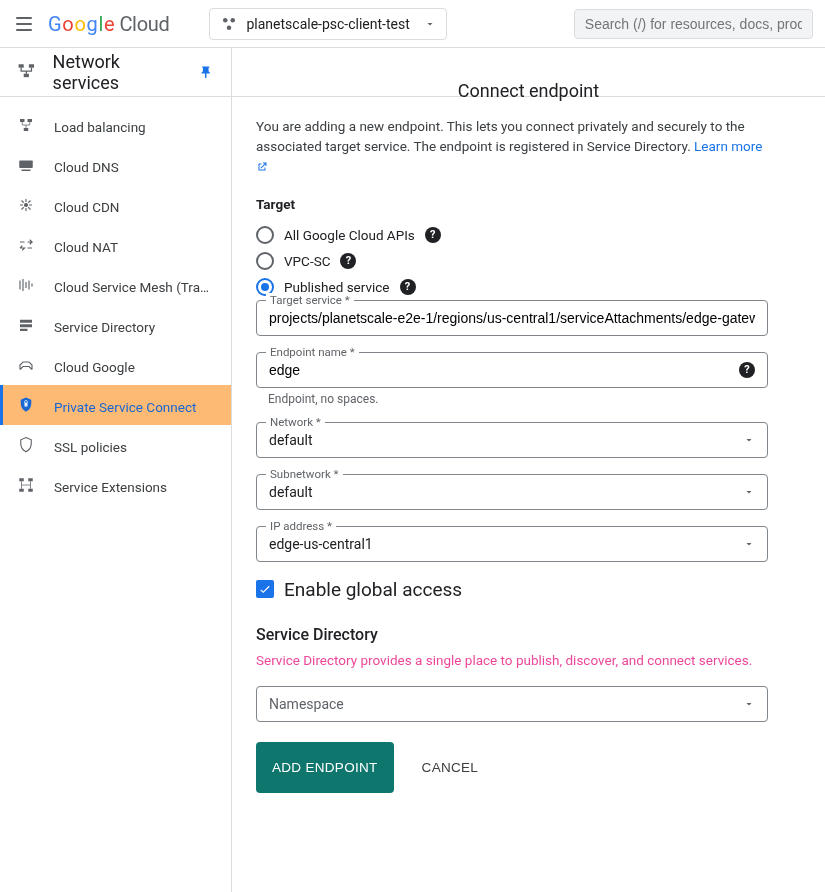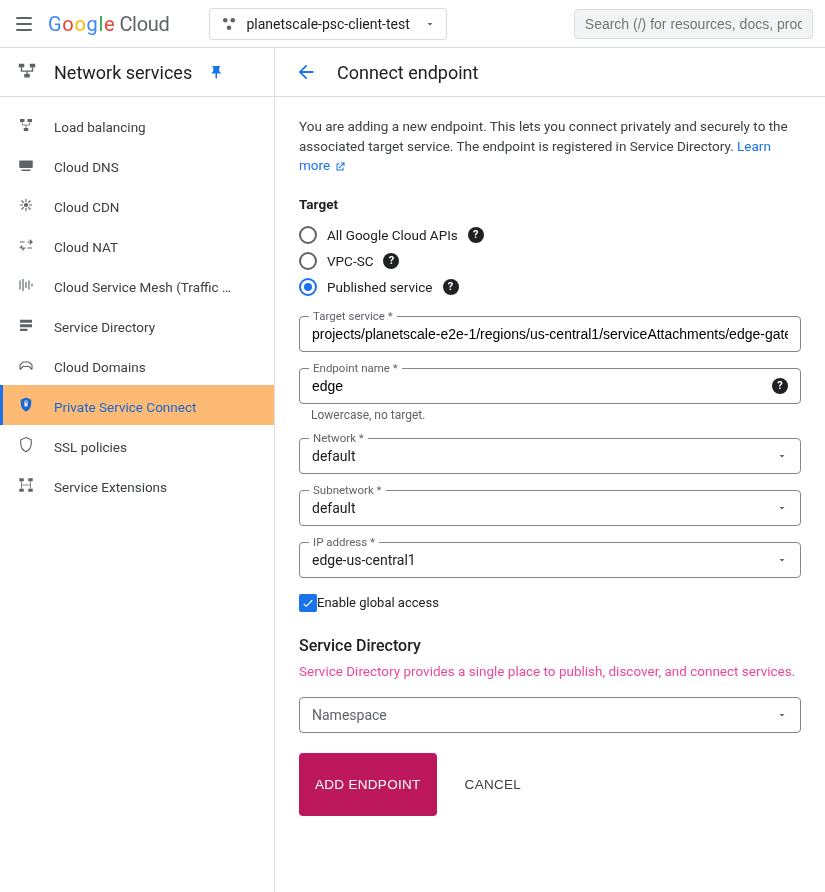--- a/index.html
+++ b/index.html
@@ -13,66 +13,66 @@
 .logo .g1{color:#4285F4}.logo .g2{color:#EA4335}.logo .g3{color:#FBBC05}.logo .g4{color:#4285F4}.logo .g5{color:#34A853}.logo .g6{color:#EA4335}
 .logo .cloud { color: #5f6368; margin-left: 4px; font-weight: 400;}
 .project-picker { display: flex; align-items: center; gap: 8px; border: 1px solid #dadce0; border-radius: 4px; padding: 6px 10px; cursor: pointer; margin-left: 28px;}
 .project-picker .picon { width: 18px; height: 18px; }
 .project-picker .caret { margin-left: 6px; }
 .search { flex: 1; display: flex; align-items: center; border: 1px solid #dadce0; border-radius: 4px; padding: 6px 10px; margin-left: 115px; color: #5f6368; background:#f1f3f4;}
 .search input { border: none; outline: none; font-size: 14px; color: #5f6368; width: 100%; background: transparent;}
 
 
 .layout { display: flex; height: calc(892px - 48px); }
-.sidebar { width: 275px; border-right: 1px solid #dadce0; }
+.sidebar { width: 232px; border-right: 1px solid #dadce0; }
 .sidebar-header { display: flex; align-items: center; gap: 16px; padding: 12px 16px; border-bottom: 1px solid #dadce0; height: 49px;}
 .sidebar-header .title { font-size: 18px; color: #202124; font-weight: 400;}
 .pin { color: #1a73e8; }
 .navlist { padding: 8px 0; }
 .navitem { display: flex; align-items: flex-end; gap: 18px; padding: 10px 16px; cursor: pointer; font-size: 13.5px; color: #3c4043;}
 .navitem .navicon { width: 20px; height: 20px; display:flex; align-items:center; justify-content:center; color:#5f6368; flex-shrink:0;}
 .navitem.active { background: #fdba74; color: #1967d2; border-left: 3px solid #1a73e8; padding-left: 13px;}
 .navitem.active .navicon { color: #1967d2; }
 .navitem .label { overflow: hidden; text-overflow: ellipsis; white-space: nowrap; }
 
 
 .main { flex: 1; overflow: auto; }
-.main-header { display: flex; align-items: center; gap: 20px; padding: 12px 20px; border-bottom: 1px solid #dadce0; height: 49px;}
+.main-header { display: flex; align-items: center; gap: 20px; padding: 12px 20px; border-bottom: 1px solid #dadce0; height: 49px; flex-direction: column;}
 .back { color: #1a73e8; cursor: pointer; }
 .main-header h1 { font-size: 18px; font-weight: 400; }
 .content { padding: 20px 24px; max-width: 560px; }
 .desc { font-size: 13.5px; color: #3c4043; line-height: 1.45; margin-bottom: 20px; }
 .desc a { color: #1a73e8; text-decoration: none; }
 .section-label { font-size: 13.5px; font-weight: 700; margin-bottom: 10px; margin-top: 12px; }
 
-.radiogroup { margin-bottom: 16px; }
+.radiogroup { }
 .radio { display: flex; align-items: center; gap: 10px; padding: 4px 0; font-size: 13.5px;}
 .radiobtn { width: 18px; height: 18px; border: 2px solid #5f6368; border-radius: 50%; position: relative; cursor:pointer; flex-shrink:0;}
 .radiobtn.checked { border-color: #1a73e8; }
 .radiobtn.checked::after { content:""; position:absolute; top:3px; left:3px; width:8px; height:8px; background:#1a73e8; border-radius:50%; }
 .help { width: 16px; height: 16px; background: #202124; color: #fff; border-radius:50%; display:inline-flex; align-items:center; justify-content:center; font-size:11px; font-weight:700; cursor:pointer; flex-shrink:0;}
 
 .field-wrap { position: relative; margin-bottom: 16px; }
 .field-label { position: absolute; top: -7px; left: 10px; background: #fff; padding: 0 4px; font-size: 11.5px; color: #5f6368; }
 .field-box { border: 1px solid #80868b; border-radius: 4px; padding: 9px 12px; display: flex; align-items: center; gap: 8px;}
 .field-box.disabled { border-color: #dadce0; background: #fff; }
 .field-box input { border:none; outline:none; font-size:14px; flex:1; background: transparent;}
 .field-box .disp { flex: 1; font-size: 14px; }
 .field-box .caret { cursor: pointer; }
 .helper { font-size: 12px; color: #5f6368; margin-top: 4px; padding-left: 12px;}
 
-.checkbox-row { display: flex; align-items: center; gap: 0; margin: 10px 0 24px; font-size:13px;}
+.checkbox-row { display: flex; align-items: center; gap: 10px; margin: 10px 0 24px; font-size:19px;}
 .checkbox { width: 18px; height: 18px; background: #1a73e8; border-radius: 2px; display:flex; align-items:center; justify-content:center; cursor:pointer;}
 .checkbox svg { width: 14px; height: 14px; }
 
 h2.sd-title { font-size: 16px; font-weight: 500; margin-bottom: 8px; }
 .sd-desc { font-size: 13.5px; color: #ec4899; margin-bottom: 18px; }
 
 .btnrow { display: flex; gap: 28px; align-items: center; margin-top: 20px;}
-.btn-primary { background: #be185d; color: #fff; border: none; border-radius: 4px; padding: 24px 16px; font-size: 13.5px; font-weight: 500; cursor: pointer; letter-spacing: 0.3px;}
+.btn-primary { background: #0f766e; color: #fff; border: none; border-radius: 4px; padding: 18px 16px; font-size: 13.5px; font-weight: 500; cursor: pointer; letter-spacing: 0.3px;}
 .btn-text { background: none; border: none; color: #3c4043; font-size: 13.5px; font-weight: 500; cursor: pointer; letter-spacing: 0.3px;}
 
 svg { display: block; }
 </style>
 </head>
 <body>
 
 <div class="topbar">
   <div class="hamburger">
       <span></span>
@@ -174,21 +174,21 @@
             </svg>
           </span>
           <span class="label">Service Directory</span>
         </div>
       <div class="navitem">
           <span class="navicon">
             <svg width="18" height="18" viewBox="0 0 24 24" fill="none" stroke="currentColor" stroke-width="1.5">
               <path d="M4 18v-6l4-4h8l4 4v6M4 18l4-4h8l4 4"></path>
             </svg>
           </span>
-          <span class="label">Cloud Domains</span>
+          <span class="label">Cloud Google</span>
         </div>
       <div class="navitem active">
           <span class="navicon">
             <svg width="18" height="18" viewBox="0 0 24 24" fill="currentColor">
               <path d="M12 2l7 3v5c0 5-3 9-7 11-4-2-7-6-7-11V5l7-3z"></path>
               <rect x="10" y="9" width="4" height="5" fill="#e8f0fe"></rect>
               <circle cx="12" cy="8" r="2" fill="none" stroke="#e8f0fe"></circle>
             </svg>
           </span>
           <span class="label">Private Service Connect</span>
@@ -257,21 +257,21 @@
             <input value="projects/planetscale-e2e-1/regions/us-central1/serviceAttachments/edge-gateway-rn" style="">
           </div>
       </div>
 
       <div class="field-wrap">
         <span class="field-label">Endpoint name *</span>
         <div class="field-box">
             <input value="edge" style="">
             <span class="help">?</span>
           </div>
-        <div class="helper">Lowercase, no target.</div>
+        <div class="helper">Endpoint, no spaces.</div>
       </div>
 
       <div class="field-wrap">
         <span class="field-label">Network *</span>
         <div class="field-box">
             <span class="disp">default</span>
             <svg class="caret" width="12" height="12" viewBox="0 0 24 24">
               <path d="M7 10l5 5 5-5z" fill="#5f6368"></path>
             </svg>
           </div>

